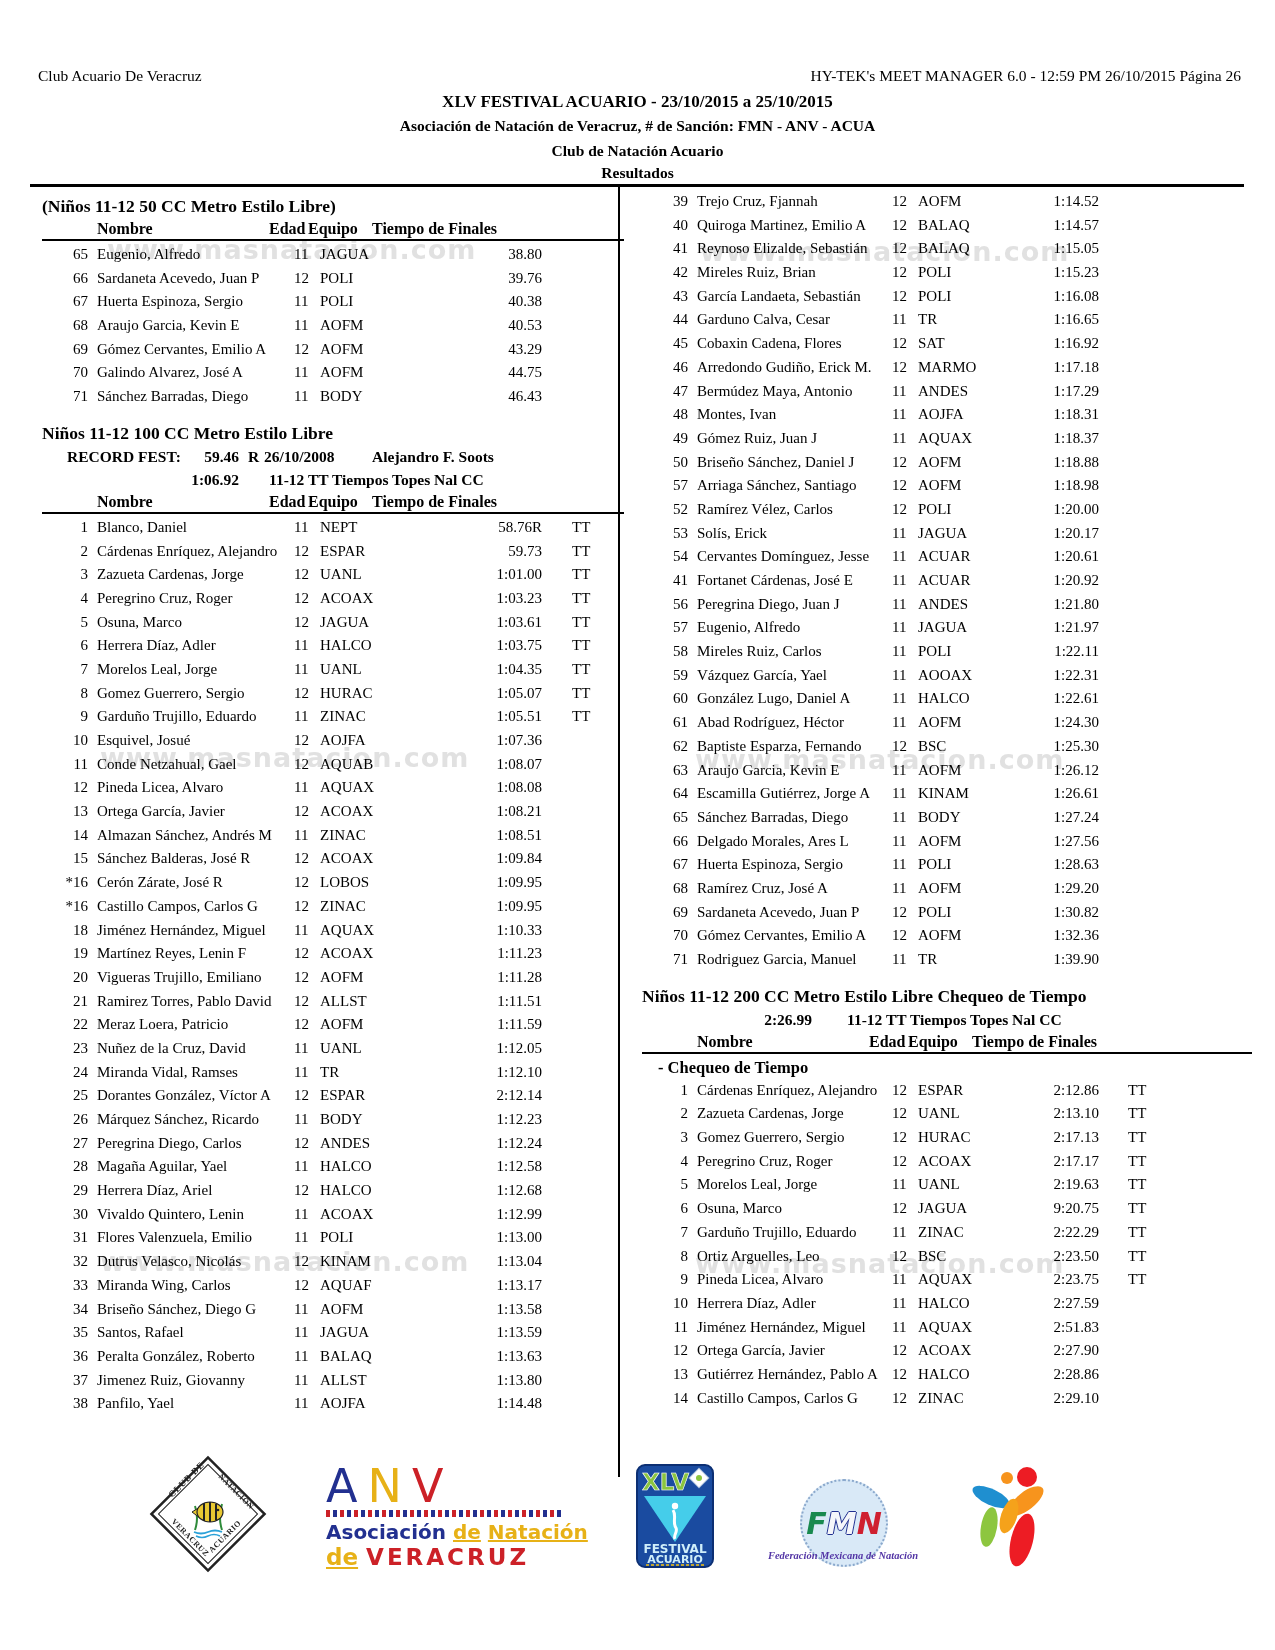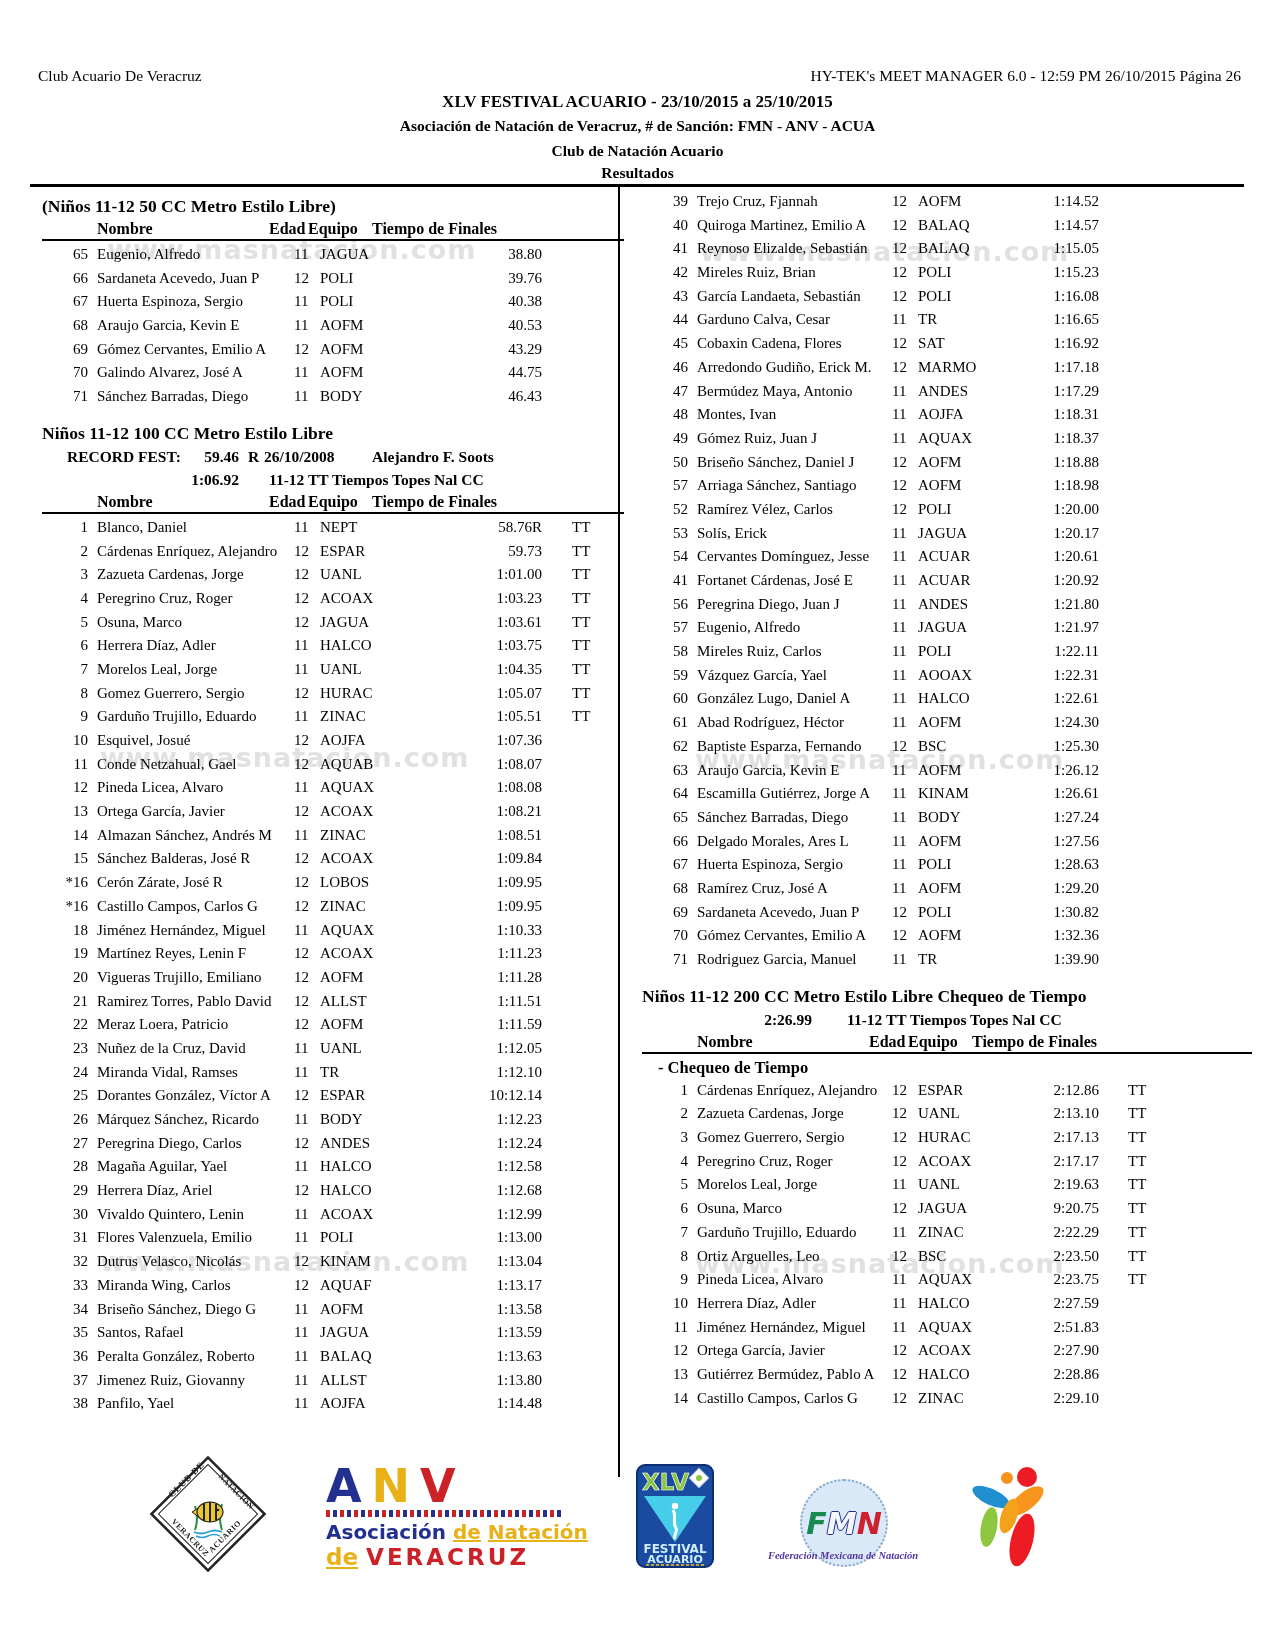--- a/index.html
+++ b/index.html
@@ -54,21 +54,21 @@
   .c-tt{left:530px;}
   .column-right .c-age{left:250px;}
   .column-right .c-team{left:276px;}
   .column-right .c-time{left:357px;}
   .column-right .c-tt{left:486px;}
 
   
   .logo{position:absolute;z-index:1;}
   .badge-logo{left:146px;top:1452px;}
   .anv-logo{left:326px;top:1464px;width:240px;font-family:"DejaVu Sans","Liberation Sans",sans-serif;}
-  .anv-letters{font-weight:700;font-size:46px;line-height:44px;letter-spacing:10px;}
+  .anv-letters{font-weight:400;font-size:46px;line-height:44px;letter-spacing:10px;}
   .anv-a{color:#223090;} .anv-n{color:#e7b117;} .anv-v{color:#cc2127;}
   .anv-ribbon{height:7px;width:238px;margin:2px 0 3px 0;
       background:repeating-linear-gradient(90deg,#cc2127 0 4px,#fff 4px 7px,#223090 7px 11px,#fff 11px 14px);}
   .anv-line1{font-weight:bold;font-size:20px;line-height:24px;white-space:nowrap;}
   .anv-line2{font-weight:bold;font-size:23px;line-height:27px;white-space:nowrap;}
   .t-blue{color:#223090;} .t-yellow{color:#e7b117;text-decoration:underline;} .t-red{color:#cc2127;}
   .anv-line2 .t-red{letter-spacing:3px;}
   .xlv-logo{left:636px;top:1464px;}
   .fmn-circle{left:800px;top:1479px;width:84px;height:84px;border-radius:50%;
       background:#d9e9f7;border:2px dotted #8aa8cc;display:flex;align-items:center;justify-content:center;
@@ -356,21 +356,21 @@
           <span class="c-name">Miranda Vidal, Ramses</span>
           <span class="c-age">11</span>
           <span class="c-team">TR</span>
           <span class="c-time">1:12.10</span>
         </div>
         <div class="row">
           <span class="c-place">25</span>
           <span class="c-name">Dorantes González, Víctor A</span>
           <span class="c-age">12</span>
           <span class="c-team">ESPAR</span>
-          <span class="c-time">10:12.14</span>
+          <span class="c-time">2:12.14</span>
         </div>
         <div class="row">
           <span class="c-place">26</span>
           <span class="c-name">Márquez Sánchez, Ricardo</span>
           <span class="c-age">11</span>
           <span class="c-team">BODY</span>
           <span class="c-time">1:12.23</span>
         </div>
         <div class="row">
           <span class="c-place">27</span>
@@ -794,21 +794,21 @@
         </div>
         <div class="row">
           <span class="c-place">12</span>
           <span class="c-name">Ortega García, Javier</span>
           <span class="c-age">12</span>
           <span class="c-team">ACOAX</span>
           <span class="c-time">2:27.90</span>
         </div>
         <div class="row">
           <span class="c-place">13</span>
-          <span class="c-name">Gutiérrez Bermúdez, Pablo A</span>
+          <span class="c-name">Gutiérrez Hernández, Pablo A</span>
           <span class="c-age">12</span>
           <span class="c-team">HALCO</span>
           <span class="c-time">2:28.86</span>
         </div>
         <div class="row">
           <span class="c-place">14</span>
           <span class="c-name">Castillo Campos, Carlos G</span>
           <span class="c-age">12</span>
           <span class="c-team">ZINAC</span>
           <span class="c-time">2:29.10</span>

